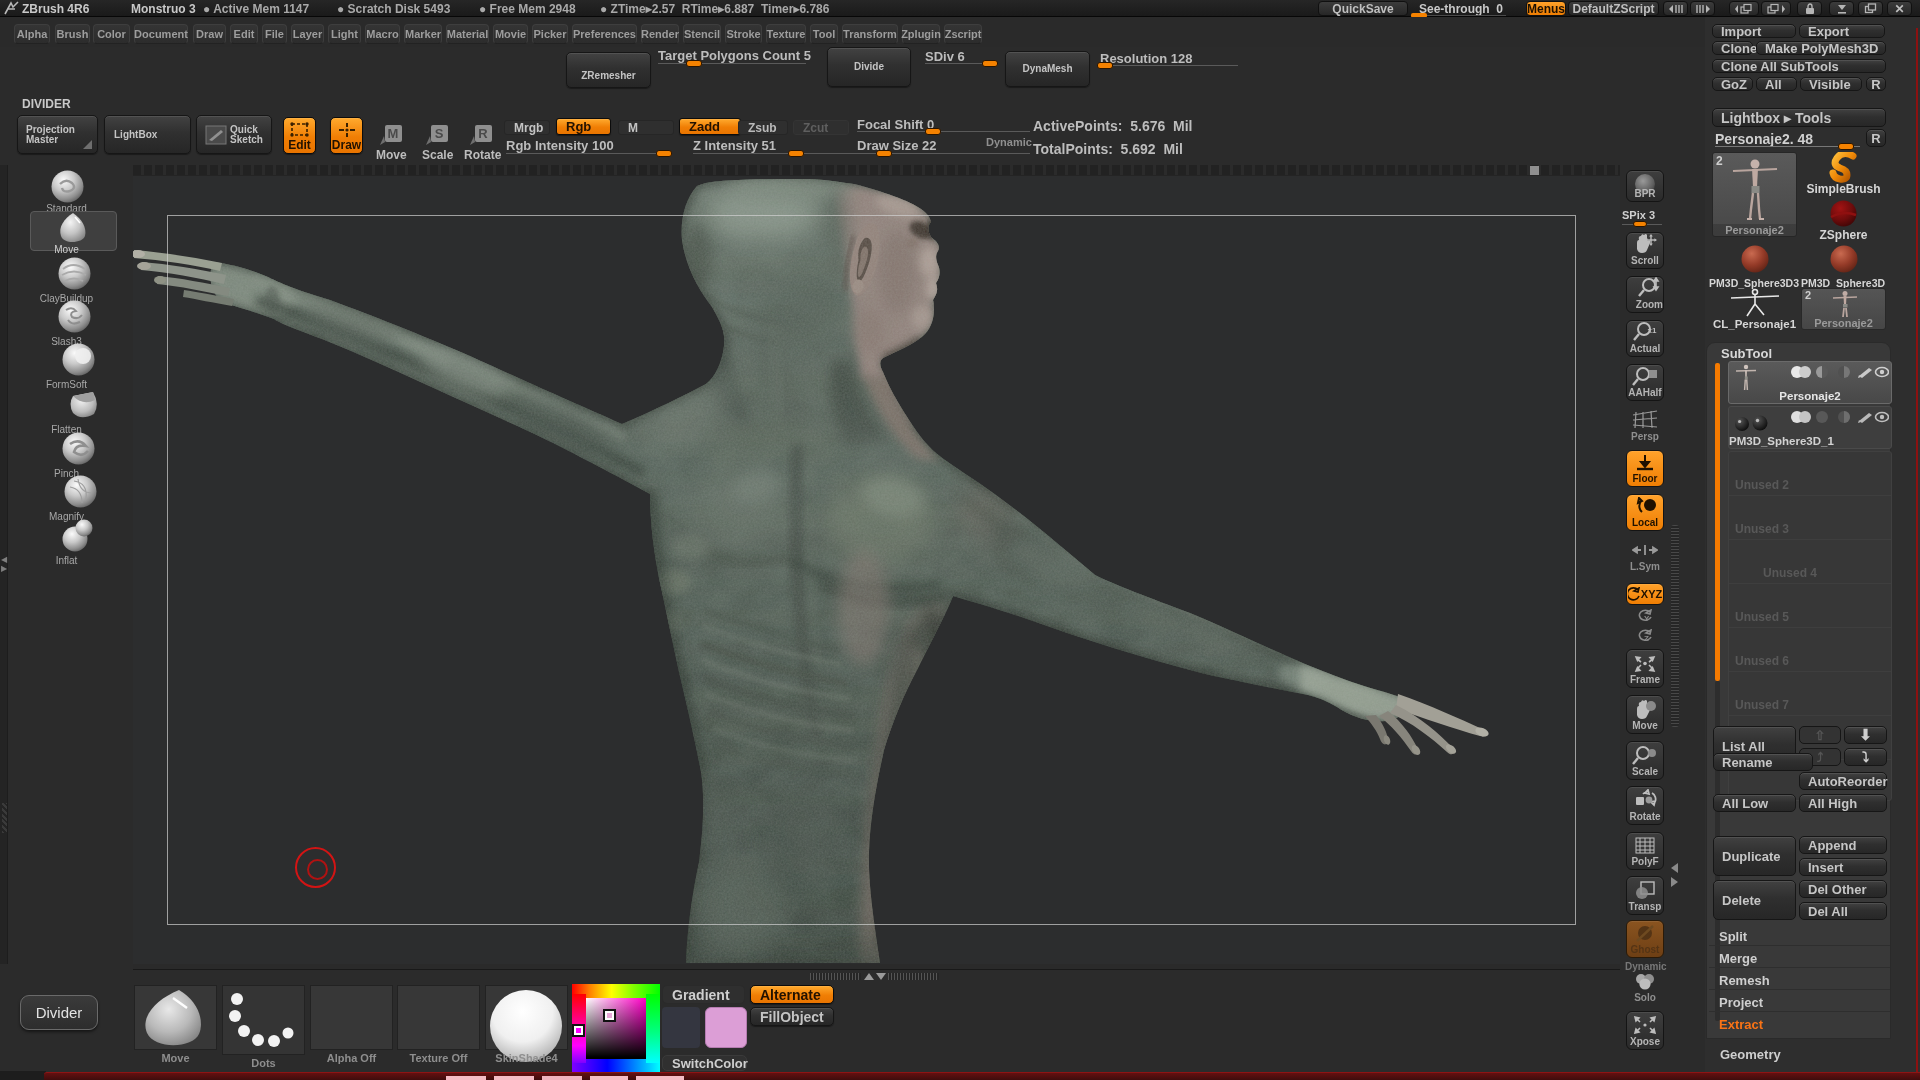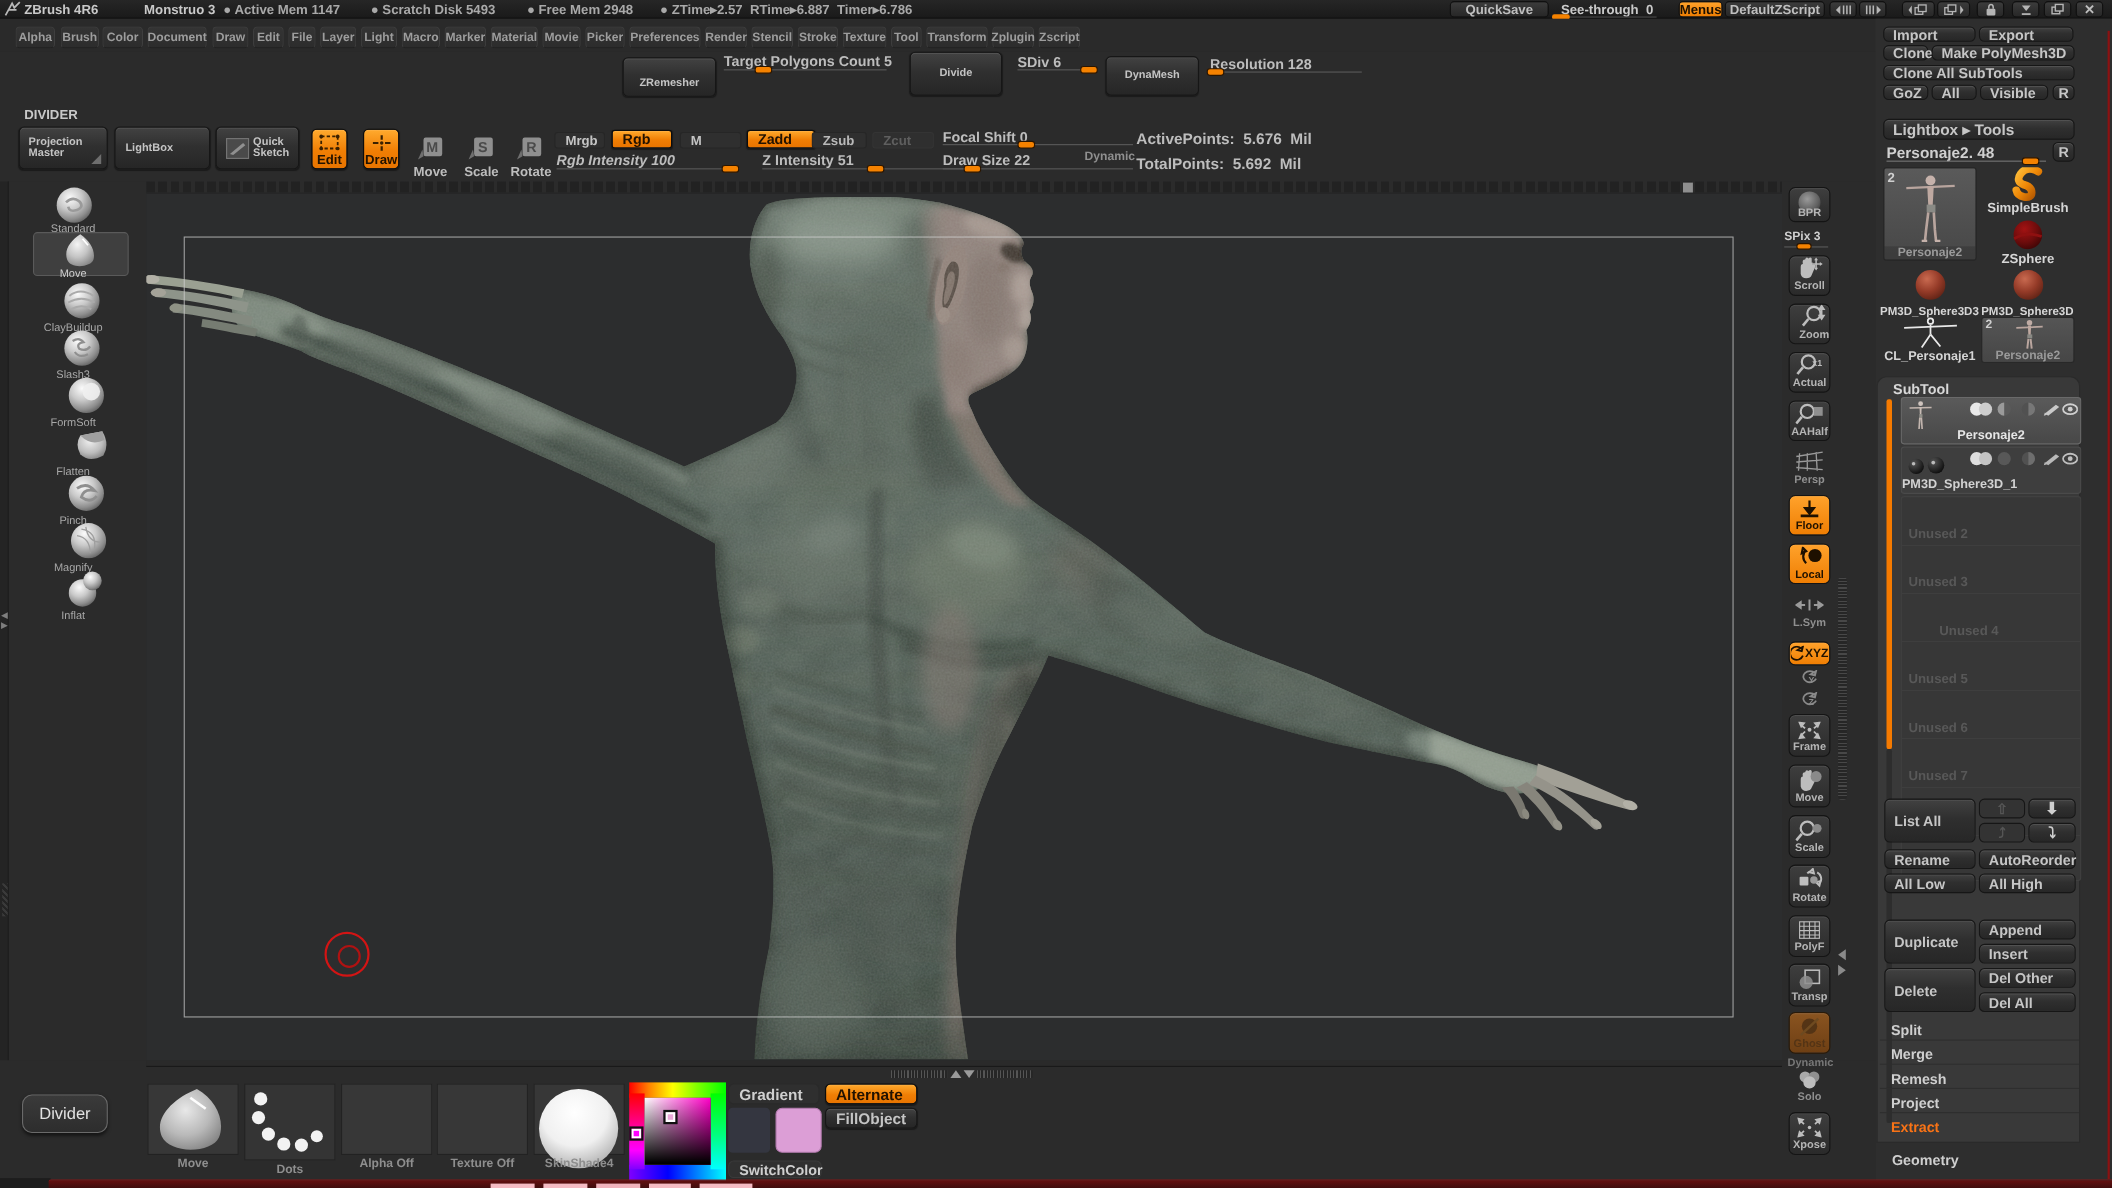--- a/index.html
+++ b/index.html
@@ -242,21 +242,21 @@
     <svg width="26" height="24" viewBox="0 0 26 24">
           <rect x="7" y="2" width="17" height="17" rx="2" fill="#8f8f8f"></rect>
           <text x="15" y="15" font-size="13" font-weight="bold" fill="#4a4a4a" text-anchor="middle" font-family="Liberation Sans">R</text>
           <path d="M7 19 L2 22 L6 13 Z" fill="#6f6f6f"></path>
         </svg>
     <div style="color:#bdbdbd;font-size:12px;font-weight:bold;margin-top:-3px;">Rotate</div>
   </div>
   <div class="btn flat left" style="left:504px;top:24px;width:46px;height:15px;font-size:12px;border-radius:3px;">Mrgb</div>
   <div class="btn orange left" style="left:556px;top:22px;width:55px;height:17px;font-size:13px;border-radius:3px;">Rgb</div>
   <div class="btn flat left" style="left:618px;top:24px;width:56px;height:15px;font-size:12px;border-radius:3px;">M</div>
-  <span class="lbl" style="left:506px;top:42px;font-style:italic;">Rgb Intensity 100</span>
+  <span class="lbl" style="left:506px;top:42px;">Rgb Intensity 100</span>
   <div class="track" style="left:506px;top:57px;width:166px;"></div>
   <div class="knob" style="left:656px;top:54px;"></div>
   <div class="btn orange left" style="left:679px;top:22px;width:62px;height:17px;font-size:13px;border-radius:3px;">Zadd</div>
   <div class="btn flat left" style="left:738px;top:24px;width:50px;height:15px;font-size:12px;border-radius:3px;color:#b9b9b9;">Zsub</div>
   <div class="btn flat left" style="left:793px;top:24px;width:56px;height:15px;font-size:12px;border-radius:3px;color:#5f5f5f;border-color:#343434;">Zcut</div>
   <span class="lbl" style="left:693px;top:42px;">Z Intensity 51</span>
   <div class="track" style="left:693px;top:57px;width:197px;"></div>
   <div class="knob" style="left:788px;top:54px;"></div>
   <span class="lbl" style="left:857px;top:21px;">Focal Shift 0</span>
   <div class="track" style="left:857px;top:35px;width:173px;"></div>
@@ -894,21 +894,21 @@
     <span class="abs" style="left:28px;top:223px;color:#585858;font-size:12px;font-weight:bold;margin-left:28px;">Unused 4</span>
     <span class="abs" style="left:28px;top:267px;color:#585858;font-size:12px;font-weight:bold;">Unused 5</span>
     <span class="abs" style="left:28px;top:311px;color:#585858;font-size:12px;font-weight:bold;">Unused 6</span>
     <span class="abs" style="left:28px;top:355px;color:#585858;font-size:12px;font-weight:bold;">Unused 7</span>
 
     <div class="rbtn" style="left:6px;top:383px;width:83px;height:40px;">List All</div>
     <div class="rbtn" style="left:92px;top:383px;width:42px;height:18px;justify-content:center;padding:0;background:#333;box-shadow:none;color:#555;">⇧</div>
     <div class="rbtn" style="left:137px;top:383px;width:43px;height:18px;justify-content:center;padding:0;font-size:15px;color:#cfcfcf;">⬇</div>
     <div class="rbtn" style="left:92px;top:405px;width:42px;height:18px;justify-content:center;padding:0;background:#333;box-shadow:none;color:#555;">⤴</div>
     <div class="rbtn" style="left:137px;top:405px;width:43px;height:18px;justify-content:center;padding:0;font-size:14px;color:#cfcfcf;">⤵</div>
-    <div class="rbtn" style="left:6px;top:429px;width:83px;height:18px;">Rename</div>
+    <div class="rbtn" style="left:6px;top:410px;width:100px;height:18px;">Rename</div>
     <div class="rbtn" style="left:92px;top:429px;width:88px;height:18px;">AutoReorder</div>
     <div class="rbtn" style="left:6px;top:451px;width:83px;height:18px;">All Low</div>
     <div class="rbtn" style="left:92px;top:451px;width:88px;height:18px;">All High</div>
     <div class="rbtn" style="left:6px;top:493px;width:83px;height:40px;">Duplicate</div>
     <div class="rbtn" style="left:92px;top:493px;width:88px;height:18px;">Append</div>
     <div class="rbtn" style="left:92px;top:515px;width:88px;height:18px;">Insert</div>
     <div class="rbtn" style="left:6px;top:537px;width:83px;height:40px;">Delete</div>
     <div class="rbtn" style="left:92px;top:537px;width:88px;height:18px;">Del Other</div>
     <div class="rbtn" style="left:92px;top:559px;width:88px;height:18px;">Del All</div>
     <div class="abs" style="left:2px;top:583px;width:181px;height:20px;border-bottom:1px solid #2e2e2e;color:#cfcfcf;font-size:13px;font-weight:bold;padding:3px 0 0 10px;">Split</div>

